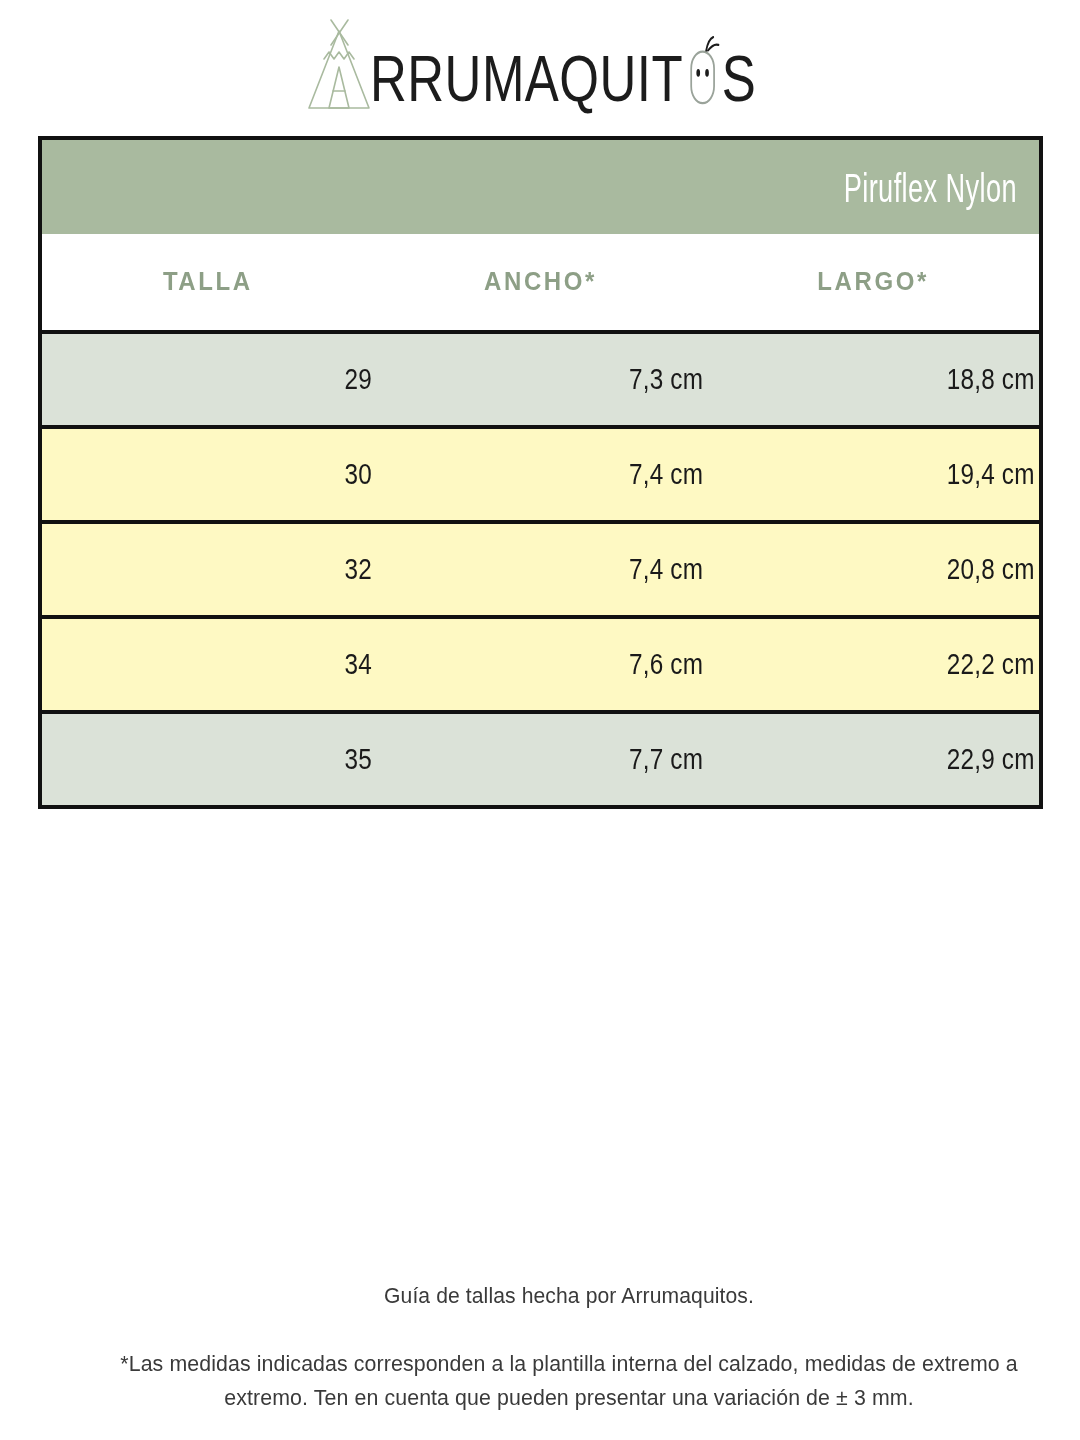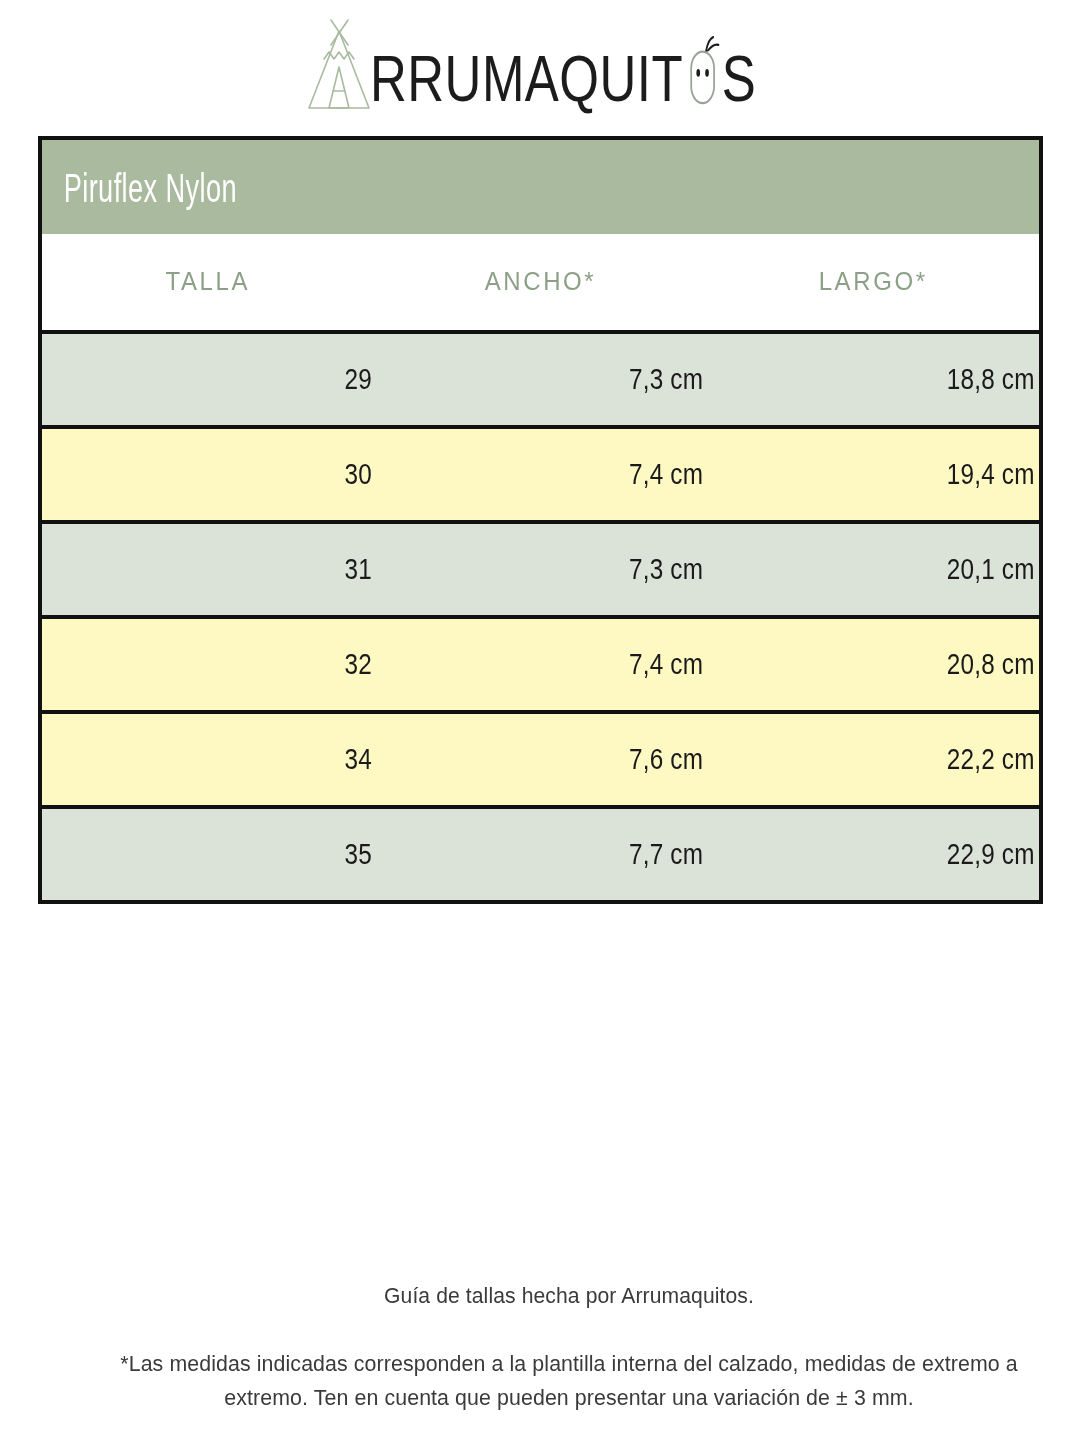--- a/index.html
+++ b/index.html
@@ -77,39 +77,39 @@
     border: 4px solid #111111;
   }
   table.size-table td,
   table.size-table th {
     padding: 0;
     margin: 0;
   }
   .title-band {
     background: #a9ba9f;
     height: 94px;
-    text-align: left;
+    text-align: right;
     vertical-align: middle;
     border: none;
   }
   .title-band .title-text {
     color: #ffffff;
     font-size: 34px;
     font-weight: 400;
     letter-spacing: 0.5px;
     font-family: "Liberation Sans", sans-serif;
     transform: scaleX(0.80) scaleY(1.22);
     display: inline-block;
   }
   tr.col-head th {
     background: #ffffff;
     height: 96px;
     vertical-align: middle;
     border-bottom: 4px solid #111111;
-    font-weight: 400;
+    font-weight: 700;
   }
   .col-head .ch-text {
     color: #8d9f86;
     font-size: 24px;
     letter-spacing: 2.6px;
     font-family: "Liberation Sans", sans-serif;
     display: inline-block;
     transform: scaleY(1.06);
   }
   tr.data-row td {
@@ -223,25 +223,20 @@
       <tr class="data-row shade">
         <td><span class="cell-text">29</span></td>
         <td><span class="cell-text">7,3 cm</span></td>
         <td><span class="cell-text">18,8 cm</span></td>
       </tr>
       <tr class="data-row plain">
         <td><span class="cell-text">30</span></td>
         <td><span class="cell-text">7,4 cm</span></td>
         <td><span class="cell-text">19,4 cm</span></td>
       </tr>
-      <tr class="data-row shade">
-        <td><span class="cell-text">31</span></td>
-        <td><span class="cell-text">7,3 cm</span></td>
-        <td><span class="cell-text">20,1 cm</span></td>
-      </tr>
       <tr class="data-row plain">
         <td><span class="cell-text">32</span></td>
         <td><span class="cell-text">7,4 cm</span></td>
         <td><span class="cell-text">20,8 cm</span></td>
       </tr>
       <tr class="data-row plain">
         <td><span class="cell-text">34</span></td>
         <td><span class="cell-text">7,6 cm</span></td>
         <td><span class="cell-text">22,2 cm</span></td>
       </tr>

